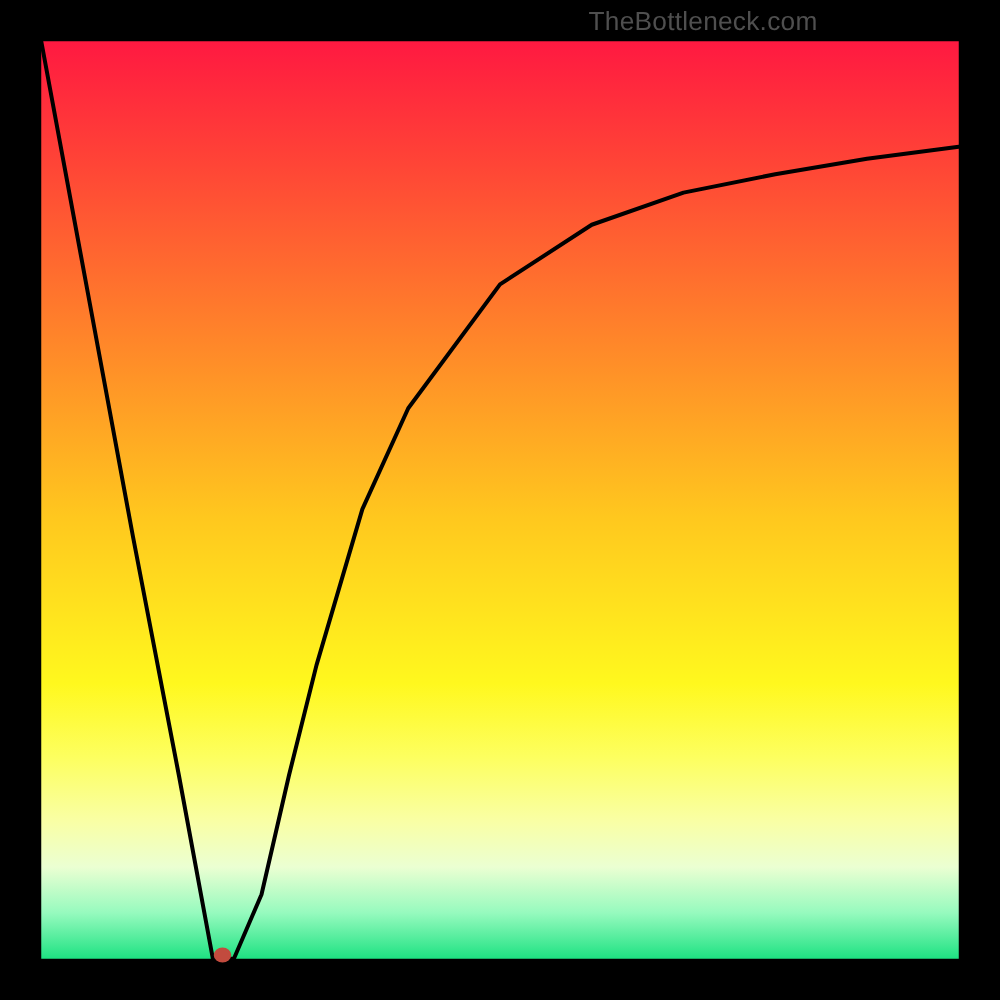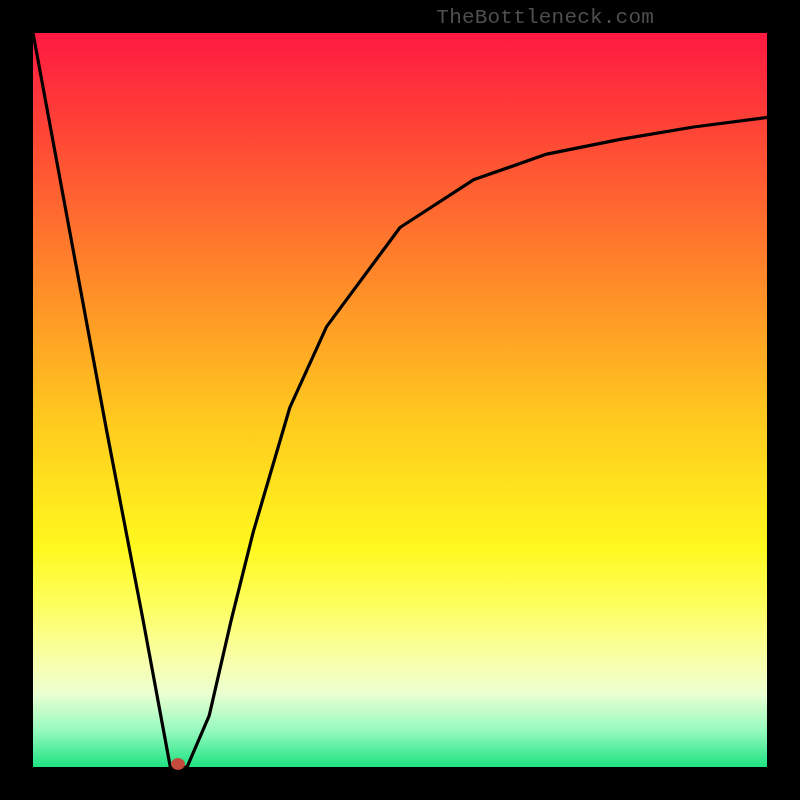--- a/index.html
+++ b/index.html
@@ -9,21 +9,20 @@
     height: 800px;
     background: #000;
     font-family: Arial, Helvetica, sans-serif;
     overflow: hidden;
   }
   .frame {
     position: relative;
     width: 664px;
     height: 800px;
     background: #000;
-    font-family: Liberation Mono, monospace;
   }
   .plot {
     position: absolute;
     left: 33px;
     top: 33px;
     width: 734px;
     height: 734px;
     background: linear-gradient(to bottom,
       rgb(255, 25, 65) 0%,
       rgb(255, 64, 55) 12%,

